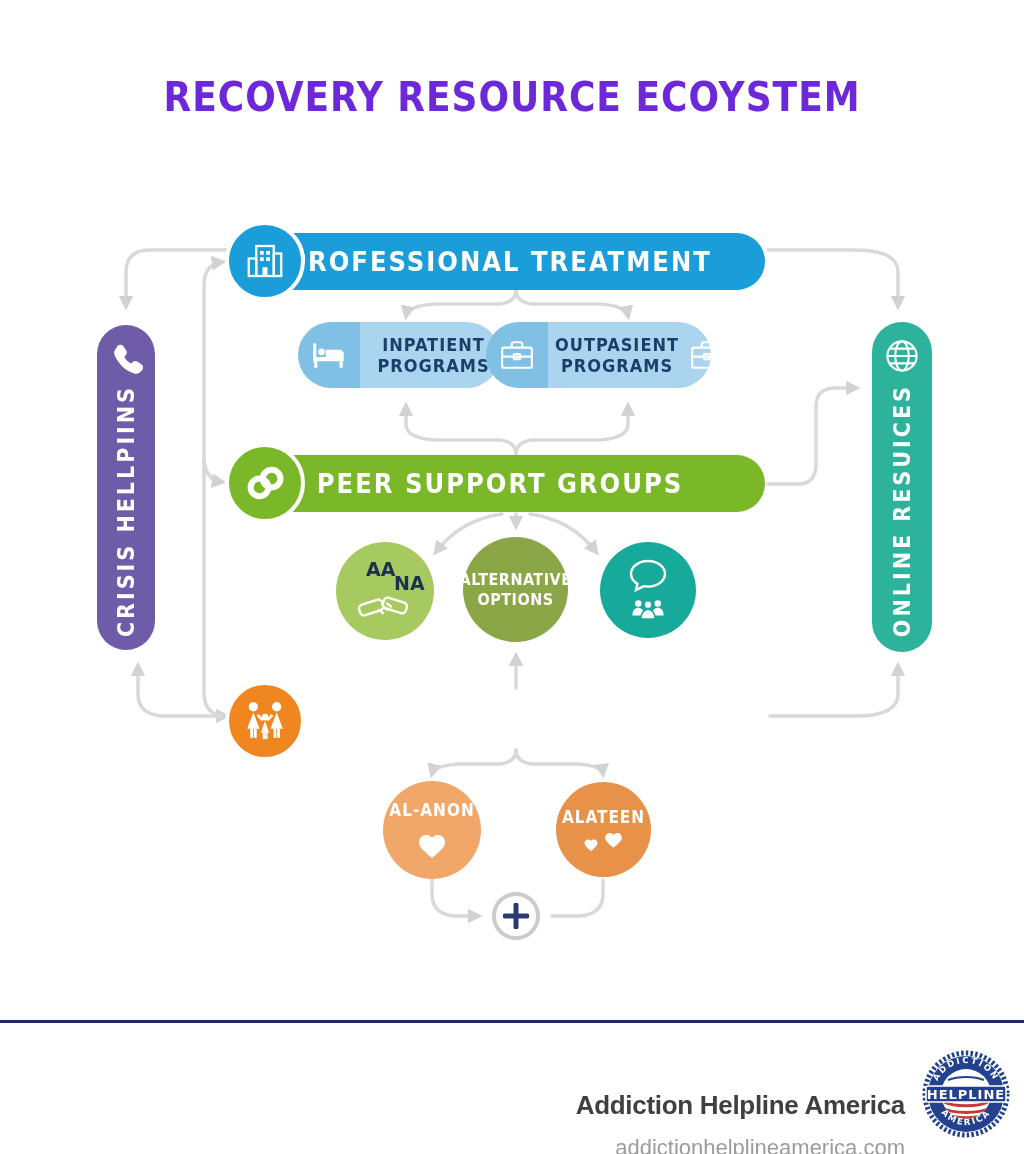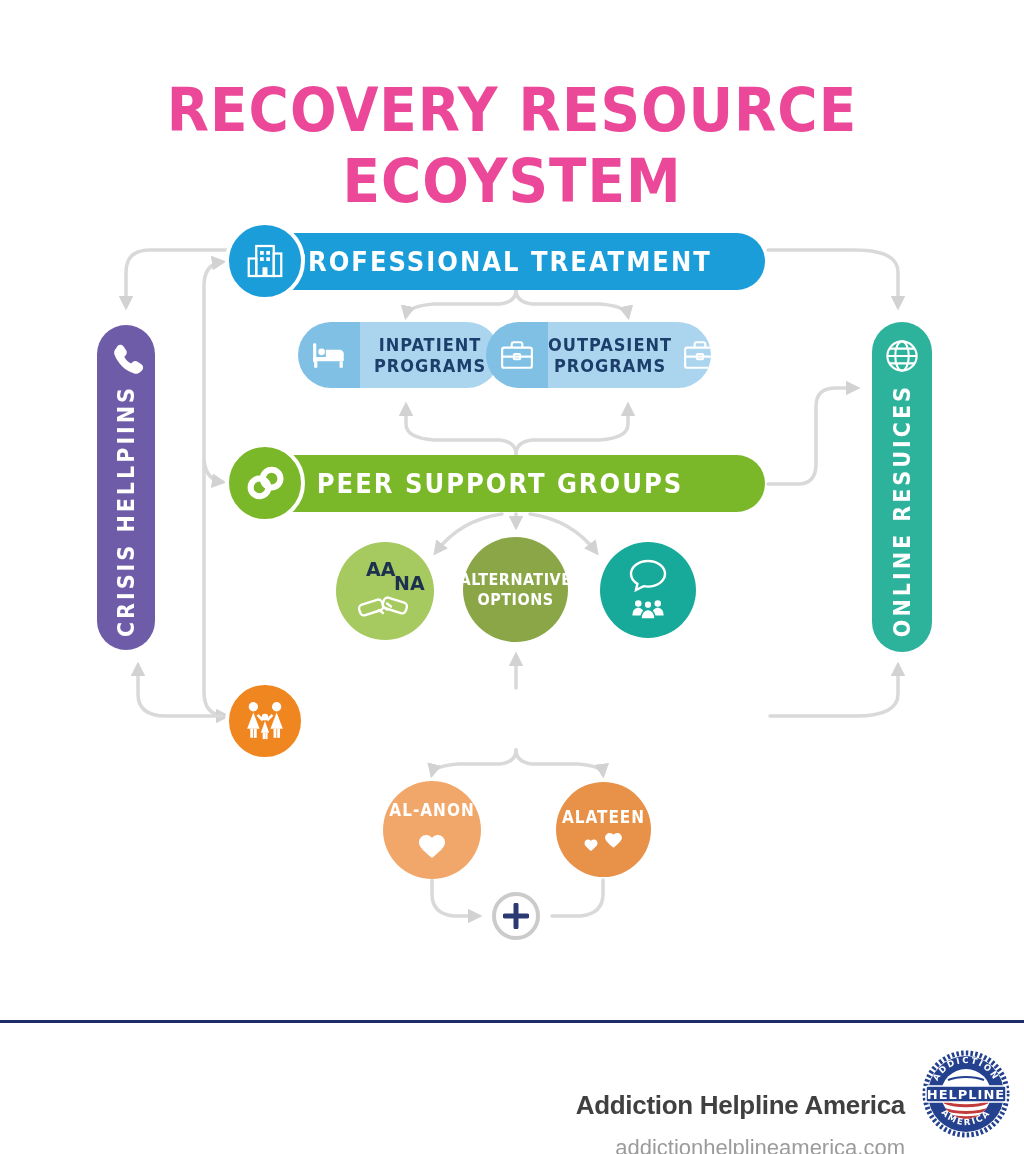--- a/index.html
+++ b/index.html
@@ -1,42 +1,42 @@
 <!DOCTYPE html>
 <html><head>
 <meta charset="utf-8">
 <style>
   html,body{margin:0;padding:0;background:#fff;}
   #stage{position:relative;width:1024px;height:1154px;background:#ffffff;overflow:hidden;
          font-family:"DejaVu Sans",sans-serif;}
   .cond{font-stretch:condensed;font-weight:bold;}
   
-  .title{position:absolute;top:74px;left:0;width:100%;text-align:center;font-size:61px;
-         color:#ec4899;letter-spacing:1px;}
+  .title{position:absolute;top:74px;left:0;width:100%;text-align:center;font-size:40px;
+         color:#6d28d9;letter-spacing:1px;}
   
   #arrows{position:absolute;top:0;left:0;z-index:0;}
   
   .bar{position:absolute;left:235px;width:530px;height:57px;border-radius:29px;z-index:2;
        display:flex;align-items:center;justify-content:center;color:#fff;font-size:27px;
        letter-spacing:2px;}
   #bar-professional{top:233px;background:#1a9dd9;}
   #bar-peer{top:455px;background:#7ab829;}
   #bar-family{top:693px;background:#f0861f;}
   .bar-badge{position:absolute;width:72px;height:72px;border-radius:50%;border:4px solid #fff;
              display:flex;align-items:center;justify-content:center;z-index:3;left:225px;}
   #badge-professional{top:221px;background:#1a9dd9;}
   #badge-peer{top:443px;background:#7ab829;}
   #badge-family{top:681px;background:#f0861f;}
   
   .prog{position:absolute;top:322px;height:66px;border-radius:33px;display:flex;overflow:hidden;z-index:2;}
   #prog-inpatient{left:298px;width:202px;}
   #prog-outpatient{left:486px;width:225px;}
   .icon-seg{width:62px;background:#7fc0e4;display:flex;align-items:center;justify-content:center;flex:none;}
   .prog-body{flex:1;background:#abd5ee;display:flex;flex-direction:column;align-items:center;
-             justify-content:center;color:#1c3e6b;font-size:18px;line-height:1.18;letter-spacing:1px;}
+             justify-content:center;color:#1c3e6b;font-size:18px;line-height:1.18;letter-spacing:1px;padding-left:7px;}
   .right-seg{width:56px;background:#abd5ee;display:flex;align-items:center;justify-content:center;flex:none;}
   
   .circle{position:absolute;border-radius:50%;display:flex;flex-direction:column;align-items:center;
           justify-content:center;z-index:2;text-align:center;}
   #c-aana{left:336px;top:542px;width:98px;height:98px;background:#a6ca5f;}
   #c-aana .aa{position:absolute;left:30px;top:16px;color:#1c3050;font-size:19px;font-weight:bold;}
   #c-aana .na{position:absolute;left:58px;top:30px;color:#1c3050;font-size:19px;font-weight:bold;}
   #c-aana svg{position:absolute;left:19px;top:46px;}
   #c-alt{left:463px;top:537px;width:105px;height:105px;background:#8ba647;color:#fff;font-size:16px;
          line-height:1.25;letter-spacing:0.5px;}

